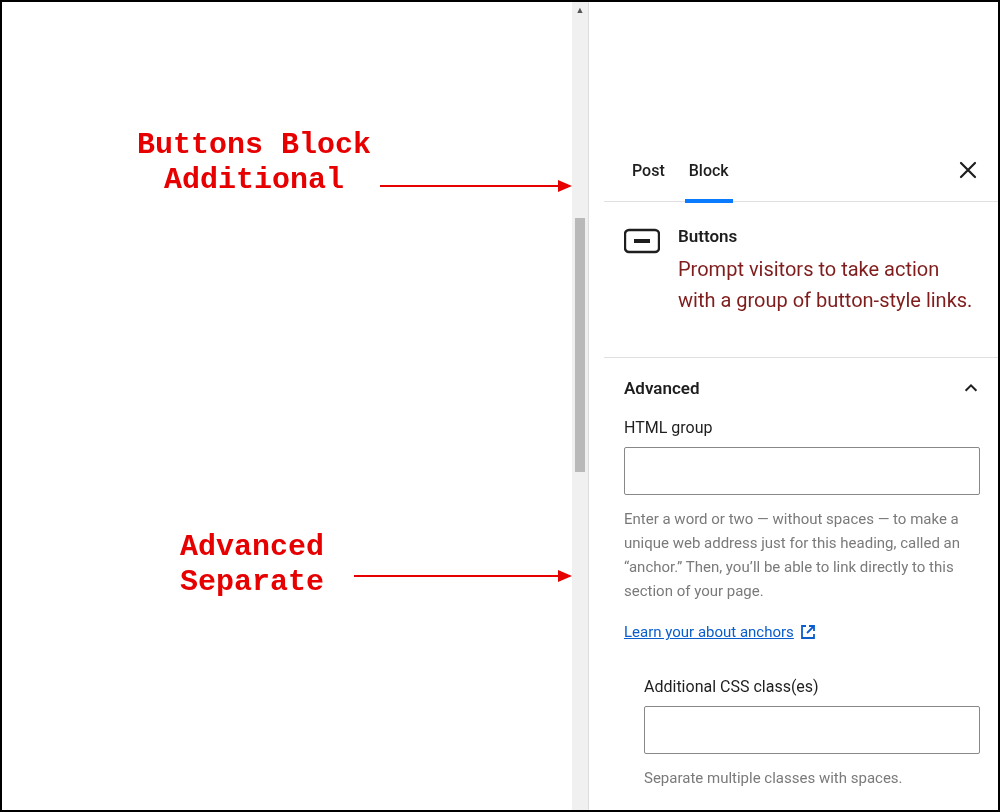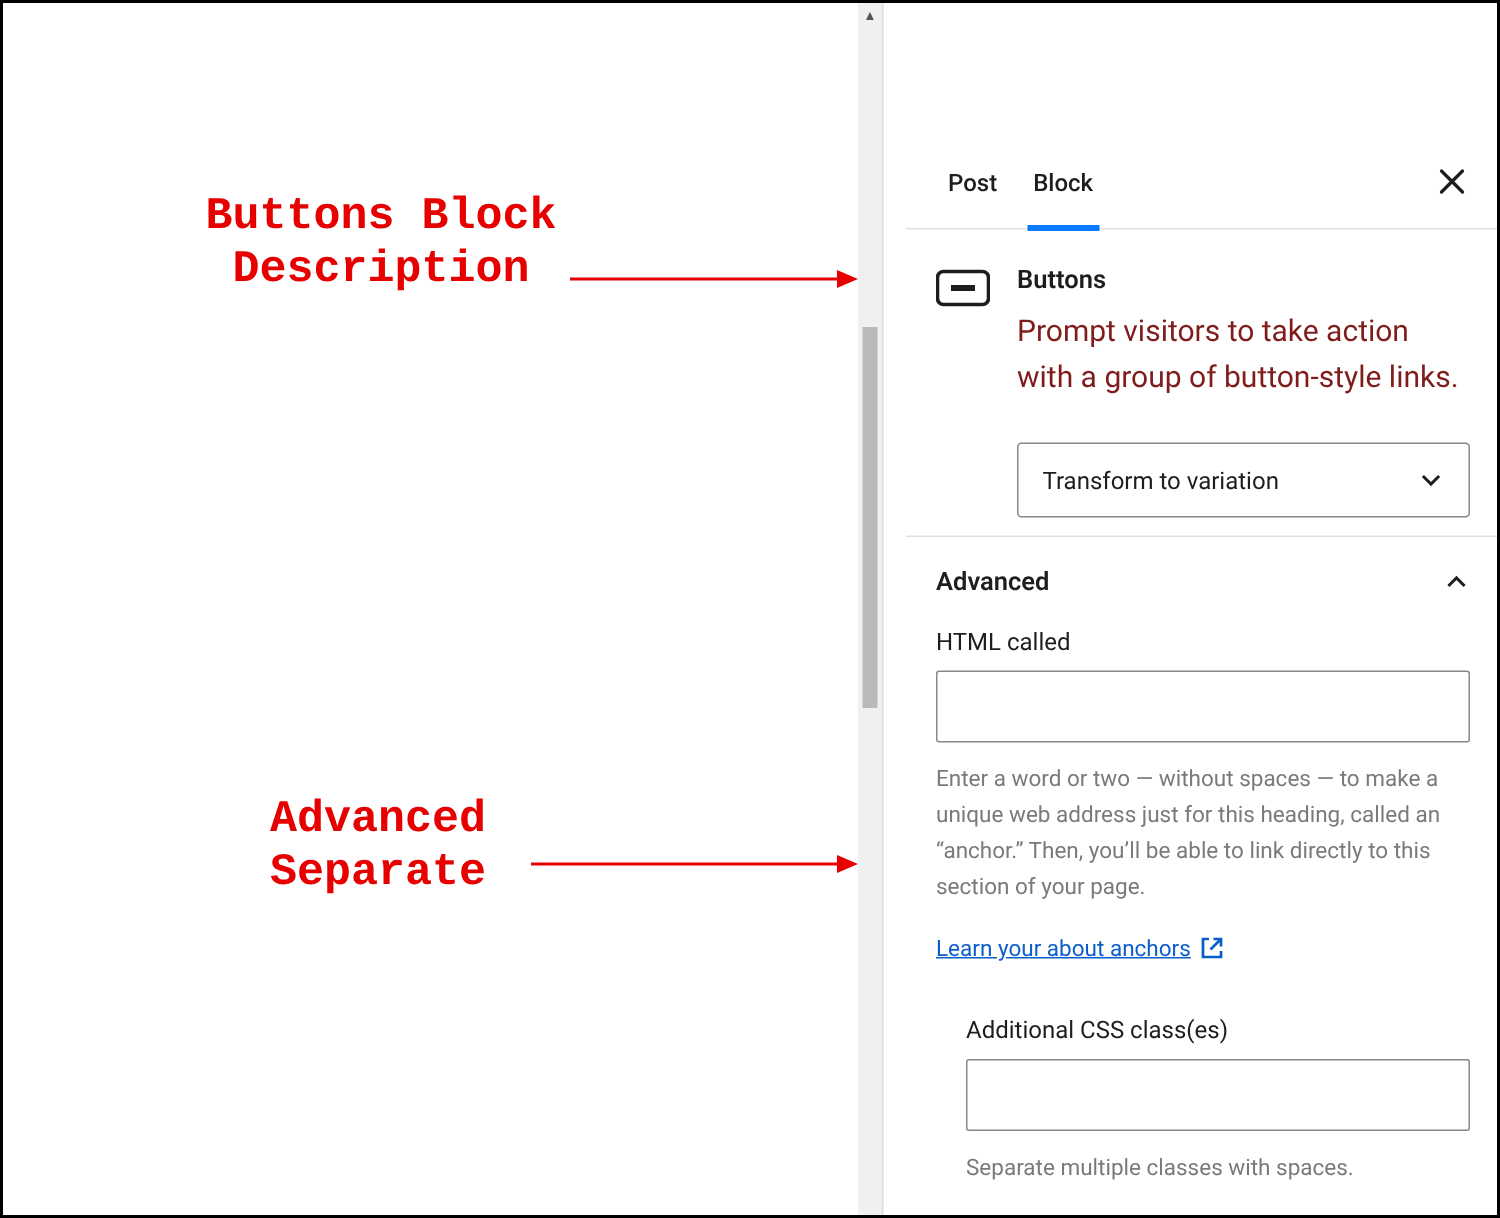--- a/index.html
+++ b/index.html
@@ -9,21 +9,21 @@
   .vscroll-track { position: absolute; left: 570px; top: 0; width: 16px; height: 808px; background: #f0f0f0; }
   .vscroll-up { position: absolute; top: 0; left: 0; width: 16px; height: 16px; display: flex; align-items: center; justify-content: center; color: #555; font-size: 9px; }
   .vscroll-thumb { position: absolute; left: 3px; width: 10px; top: 216px; height: 254px; background: #b9b9b9; border-radius: 0; }
   .divider { position: absolute; left: 586px; top: 0; width: 16px; height: 808px; background: #fff; border-left: 1px solid #dcdcde; }
   .sidebar { position: absolute; left: 602px; top: 0; width: 396px; height: 808px; background: #fff; display: flex; flex-direction: column; justify-content: flex-end; }
   .tabs { display: flex; align-items: center; height: 62px; border-bottom: 1px solid #e0e0e0; padding: 0 16px 0 16px; position: relative; }
   .tab { font-size: 16px; font-weight: 500; color: #1e1e1e; padding: 0 12px; height: 62px; display: flex; align-items: center; cursor: pointer; position: relative; }
   .tab.active::after { content: ""; position: absolute; bottom: -1px; left: 8px; right: 8px; height: 4px; background: #0a7aff; }
   .tab.active { color: #1e1e1e; font-weight: 500; }
   .tab-close { position: absolute; right: 20px; top: 18px; width: 24px; height: 24px; display: flex; align-items: center; justify-content: center; cursor: pointer; }
-  .block-card { padding: 24px 20px 12px 20px; border-bottom: 1px solid #e0e0e0; }
+  .block-card { padding: 24px 20px 41px 20px; border-bottom: 1px solid #e0e0e0; }
   .block-head { display: flex; gap: 18px; align-items: flex-start; }
   .block-icon { width: 36px; height: 26px; flex: none; margin-top: 2px; }
   .block-title { font-size: 17px; font-weight: 600; color: #1e1e1e; margin-bottom: 8px; }
   .block-desc { font-size: 20px; line-height: 1.55; color: #7f1d1d; }
   .transform-select { margin-top: 28px; margin-left: 54px; border: 1px solid #888; border-radius: 3px; height: 50px; display: flex; align-items: center; justify-content: space-between; padding: 0 16px; cursor: pointer; }
   .transform-select span { font-size: 16px; color: #1e1e1e; }
   .chev { width: 18px; height: 18px; }
   .panel-head { display: flex; align-items: center; justify-content: space-between; padding: 20px 20px 20px 20px; cursor: pointer; }
   .panel-head h3 { font-size: 17px; font-weight: 600; color: #1e1e1e; }
   .panel-body { padding: 0 20px 20px 20px; }
@@ -69,38 +69,32 @@
       <div class="block-head">
         <svg class="block-icon" viewBox="0 0 36 24">
           <rect x="1" y="1" width="34" height="22" rx="4" ry="4" fill="none" stroke="#1e1e1e" stroke-width="2.4"></rect>
           <rect x="10" y="10" width="16" height="4" fill="#1e1e1e"></rect>
         </svg>
         <div>
           <div class="block-title">Buttons</div>
           <div class="block-desc">Prompt visitors to take action with a group of button-style links.</div>
         </div>
       </div>
-      <div class="transform-select">
-        <span>Transform to variation</span>
-        <svg class="chev" viewBox="0 0 20 20">
-            <path d="M4 7 L10 13 L16 7" fill="none" stroke="#1e1e1e" stroke-width="2.2"></path>
-          </svg>
-      </div>
     </div>
 
     <div>
       <div class="panel-head">
         <h3>Advanced</h3>
         <svg class="chev" viewBox="0 0 20 20">
             <path d="M4 13 L10 7 L16 13" fill="none" stroke="#1e1e1e" stroke-width="2.2"></path>
           </svg>
       </div>
       <div class="panel-body">
 
-        <label class="field-label">HTML called</label>
+        <label class="field-label">HTML group</label>
         <input class="text-input" type="text" value="" style="">
         <p class="help">Enter a word or two — without spaces — to make a unique web address just for this heading, called an “anchor.” Then, you’ll be able to link directly to this section of your page.</p>
         <a class="link">
           <span>Learn your about anchors</span>
           <svg class="ext-icon" viewBox="0 0 16 16">
               <path d="M6 2 H2 V14 H14 V10" fill="none" stroke="#0a5ecc" stroke-width="1.8"></path>
               <path d="M9 2 H14 V7" fill="none" stroke="#0a5ecc" stroke-width="1.8"></path>
               <path d="M14 2 L7 9" fill="none" stroke="#0a5ecc" stroke-width="1.8"></path>
             </svg>
         </a>
@@ -110,21 +104,21 @@
           <input class="text-input" type="text" value="" style="">
           <p class="help">Separate multiple classes with spaces.</p>
         </div>
 
       </div>
     </div>
 
   </aside>
 
   <div class="anno anno1">
-    <span>Buttons Block</span><br><span>Description</span>
+    <span>Buttons Block</span><br><span>Additional</span>
   </div>
   <svg class="arrow" style="left:378px; top:174px; width:192px; height:20px;" viewBox="0 0 192 20">
     <line x1="0" y1="10" x2="178" y2="10" stroke="#e60000" stroke-width="2"></line>
     <polygon points="178,4 192,10 178,16" fill="#e60000"></polygon>
   </svg>
 
   <div class="anno anno2">
     <span>Advanced</span><br><span>Separate</span>
   </div>
   <svg class="arrow" style="left:352px; top:564px; width:218px; height:20px;" viewBox="0 0 218 20">

